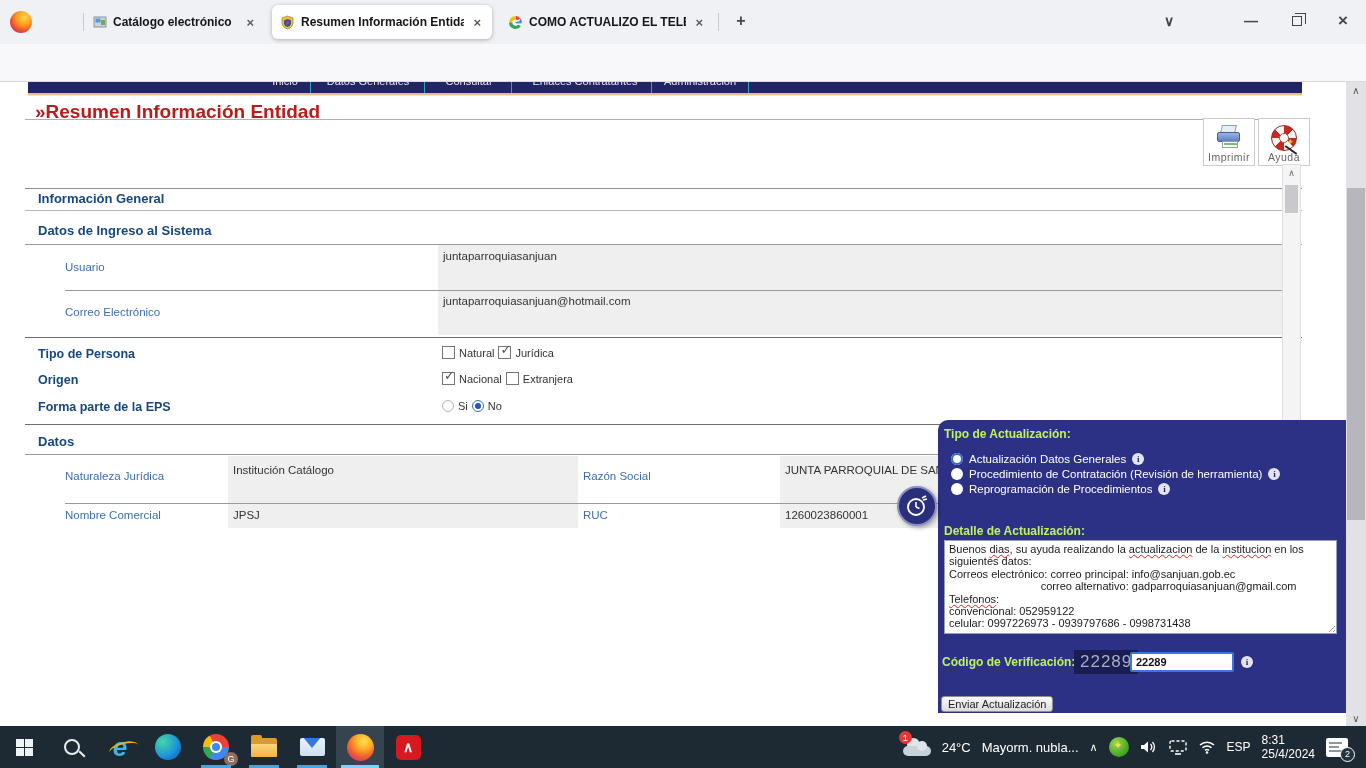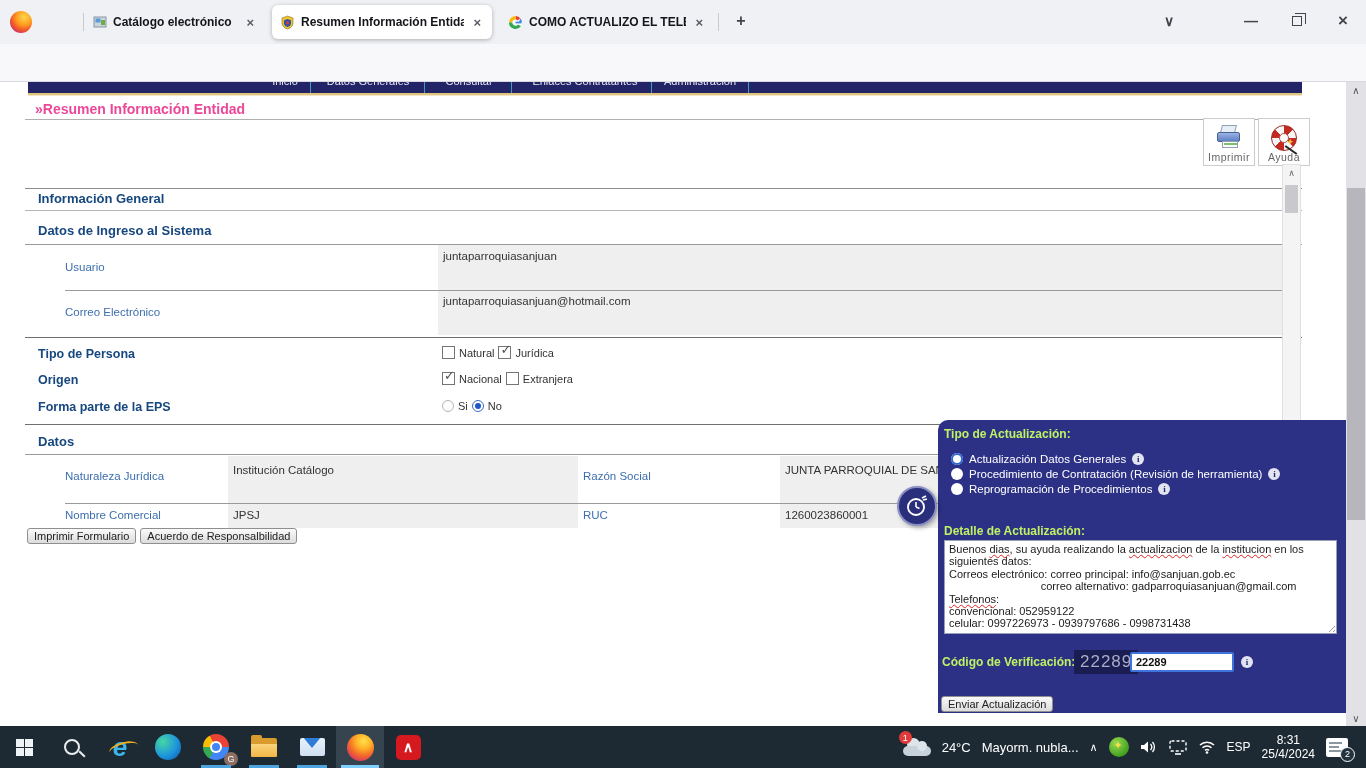--- a/index.html
+++ b/index.html
@@ -30,21 +30,21 @@
 
   
   .viewport { position:absolute; left:0; top:82px; width:1346px; height:644px; background:#fff; }
   .sitenav { position:absolute; left:28px; top:0px; width:1274px; height:11px; background:#232368; overflow:hidden; }
   .sitenav .itm { position:absolute; top:-12px; height:22px; line-height:22px; color:#e8e8f2; font-size:11px; transform:translateX(-50%); white-space:nowrap; }
   .sitenav .sep { position:absolute; top:0; width:1px; height:11px; background:#3f9dbb; }
   .goldline { position:absolute; left:28px; top:11px; width:1274px; height:3px; background:#e0c57e; border-bottom:1px solid #f2e6c4; }
 
   .content { position:absolute; left:25px; top:14px; width:1277px; height:548px; background:#fff; }
   .hline { position:absolute; left:0; width:1277px; height:1px; background:#9a9a9a; }
-  .crumb { position:absolute; left:10px; top:5px; font-size:14px; font-weight:bold; color:#ec4899; }
+  .crumb { position:absolute; left:10px; top:5px; font-size:19px; font-weight:bold; color:#b91c1c; }
   .iconbtn { position:absolute; top:22px; width:52px; height:48px; border:1px solid #ccc; background:#fff; display:flex; flex-direction:column; align-items:center; justify-content:flex-end; padding-bottom:2px; }
   .iconbtn .lbl { font-size:10.5px; color:#666; letter-spacing:.5px; }
   .sechead { position:absolute; font-weight:bold; font-size:13px; color:#16477e; }
   .rowhead { position:absolute; font-weight:bold; font-size:12.5px; color:#16477e; }
   .flabel { position:absolute; font-size:11.5px; color:#3d6fae; }
   .fvalue { position:absolute; font-size:11.5px; color:#333; }
   .grayfield { position:absolute; background:#efefef; }
   .cbrow { position:absolute; font-size:11px; color:#333; display:flex; align-items:center; gap:4px; }
   .cb { width:13px; height:13px; border:1px solid #757575; background:#fff; display:inline-block; position:relative; }
   .cb.ck::after { content:"✓"; position:absolute; left:1px; top:-5px; font-size:13px; color:#4e5258; }
@@ -121,21 +121,21 @@
   .acro-ic { width:25px; height:25px; background:#d6191e; border-radius:5px; color:#fff; font-size:14px; font-weight:bold; display:flex; align-items:center; justify-content:center; }
   .tray { position:absolute; right:8px; top:0; height:42px; display:flex; align-items:center; gap:11px; color:#fff; }
   .cloud-ic { position:relative; width:28px; height:18px; }
   .cloud-ic .base { position:absolute; left:0; bottom:0; width:28px; height:10px; background:#c8d2da; border-radius:6px; }
   .cloud-ic::before { content:""; position:absolute; left:4px; top:0px; width:13px; height:13px; background:#dde4ea; border-radius:50%; }
   .cloud-ic::after { content:""; position:absolute; left:14px; top:3px; width:10px; height:10px; background:#dde4ea; border-radius:50%; }
   .redbadge { position:absolute; left:-4px; top:-7px; width:13px; height:13px; background:#e03a3a; border-radius:50%; color:#fff; font-size:9px; display:flex; align-items:center; justify-content:center; }
   .traytxt { font-size:13px; color:#fff; white-space:nowrap; }
   .av-ic { width:20px; height:20px; border-radius:50%; background:radial-gradient(circle at 35% 30%, #9bd94f, #3c9e1e 75%); position:relative; }
   .av-ic::after { content:"✦"; position:absolute; left:5px; top:2px; color:#f2e14c; font-size:11px; }
-  .clockblock { text-align:center; font-size:12px; line-height:14px; color:#fff; }
+  .clockblock { text-align:left; font-size:12px; line-height:14px; color:#fff; }
   .notif-ic { position:relative; width:22px; height:19px; background:#fff; border-radius:2px; }
   .notif-ic i { position:absolute; left:3px; height:2px; background:#8a97a0; }
   .notif-badge { position:absolute; right:-7px; bottom:-5px; width:15px; height:15px; border-radius:50%; background:#22333e; border:1.5px solid #fff; color:#fff; font-size:9px; display:flex; align-items:center; justify-content:center; }
   svg { display:block; }
 </style>
 </head>
 <body>
 
 <div class="titlebar">
   <div class="fx-logo"></div>
@@ -314,24 +314,20 @@
     <div class="fvalue" style="left:760px;top:368px;white-space:nowrap">JUNTA PARROQUIAL DE SAN JU</div>
     <div class="hline" style="left:40px;top:407px;width:1230px"></div>
 
     <div class="grayfield" style="left:203px;top:408px;width:350px;height:24px"></div>
     <div class="grayfield" style="left:755px;top:408px;width:515px;height:24px"></div>
     <div class="flabel" style="left:40px;top:413px">Nombre Comercial</div>
     <div class="fvalue" style="left:208px;top:413px">JPSJ</div>
     <div class="flabel" style="left:558px;top:413px">RUC</div>
     <div class="fvalue" style="left:760px;top:413px">1260023860001</div>
 
-    <div class="abs" style="left:2px;top:432px;display:flex;gap:4px">
-      <button class="btn">Imprimir Formulario</button>
-      <button class="btn">Acuerdo de Responsalbilidad</button>
-    </div>
 
   </div>
 
   <div class="inner-sb">
     <div class="up">∧</div>
     <div class="thumb"></div>
   </div>
 
   <div class="floatbadge">
     <svg width="26" height="26" viewBox="0 0 26 26">

